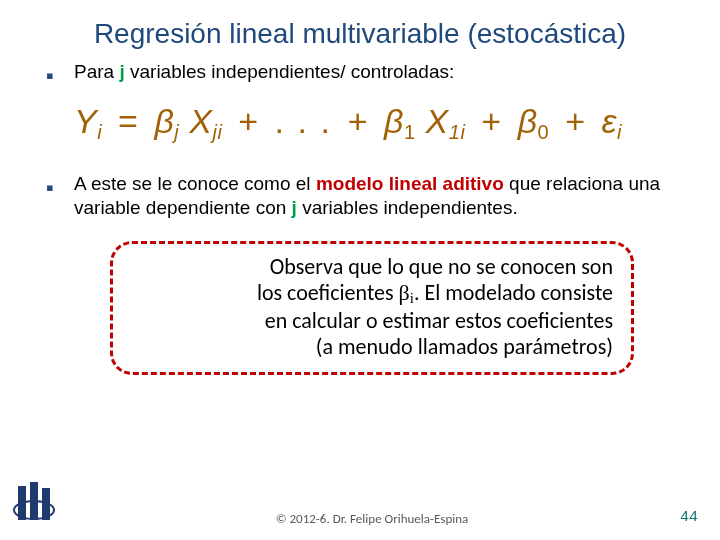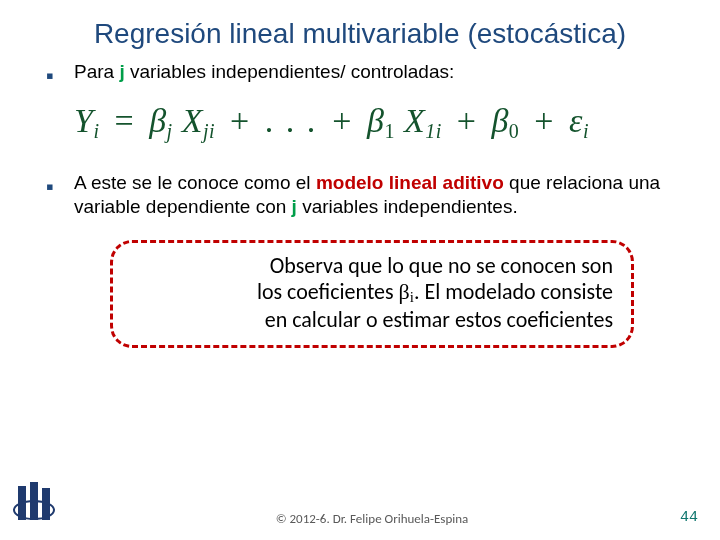--- a/index.html
+++ b/index.html
@@ -45,24 +45,24 @@
     content: "▪";
     position: absolute;
     left: -24px;
     top: 2px;
     color: #1f497d;
     font-size: 22px;
   }
   .j-green { color: #009e49; font-weight: 700; }
   .bold-red { color: #c00000; font-weight: 700; }
   .eq {
-    font-family: Liberation Serif, serif;
+    font-family: Liberation Sans, sans-serif;
     font-size: 34px;
     font-style: italic;
-    color: #14532d;
+    color: #a16207;
     margin: 14px 0 28px 4px;
     white-space: nowrap;
     letter-spacing: 0.5px;
   }
   .eq .sub {
     font-size: 20px;
     vertical-align: -6px;
     font-style: italic;
   }
   .eq .num { font-style: normal; }
@@ -144,20 +144,21 @@
     <li>
       <span>A este se le conoce como el </span><span class="bold-red">modelo lineal aditivo</span><span> que relaciona una variable dependiente con </span><span class="j-green">j</span><span> variables independientes.</span>
     </li>
   </ul>
 
   <div class="callout-wrap">
     <div class="callout">
       <span>Observa que lo que no se conocen son</span><br>
       <span>los coeficientes </span><span class="beta">β</span><span class="beta betasub">i</span><span>. El modelado consiste</span><br>
       <span>en calcular o estimar estos coeficientes</span><br>
+      <span>(a menudo llamados parámetros)</span>
     </div>
   </div>
 </div>
 
 <svg class="logo" viewBox="0 0 48 44">
   <rect x="0" y="0" width="48" height="44" fill="none"></rect>
   <path d="M6 40 L6 6 L14 6 L14 40 Z" fill="#1f3a6e"></path>
   <path d="M18 40 L18 2 L26 2 L26 40 Z" fill="#1f3a6e"></path>
   <path d="M30 40 L30 8 L38 8 L38 40 Z" fill="#1f3a6e"></path>
   <ellipse cx="22" cy="30" rx="20" ry="9" fill="none" stroke="#1f3a6e" stroke-width="2"></ellipse>

